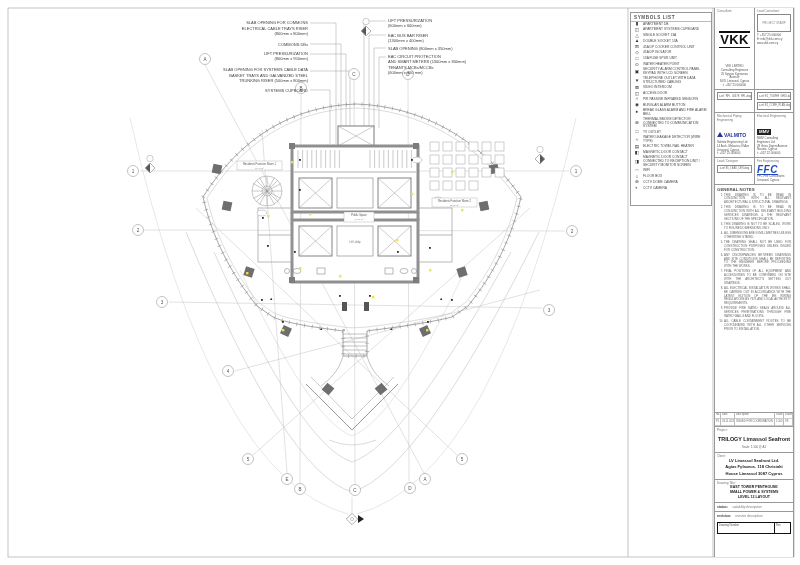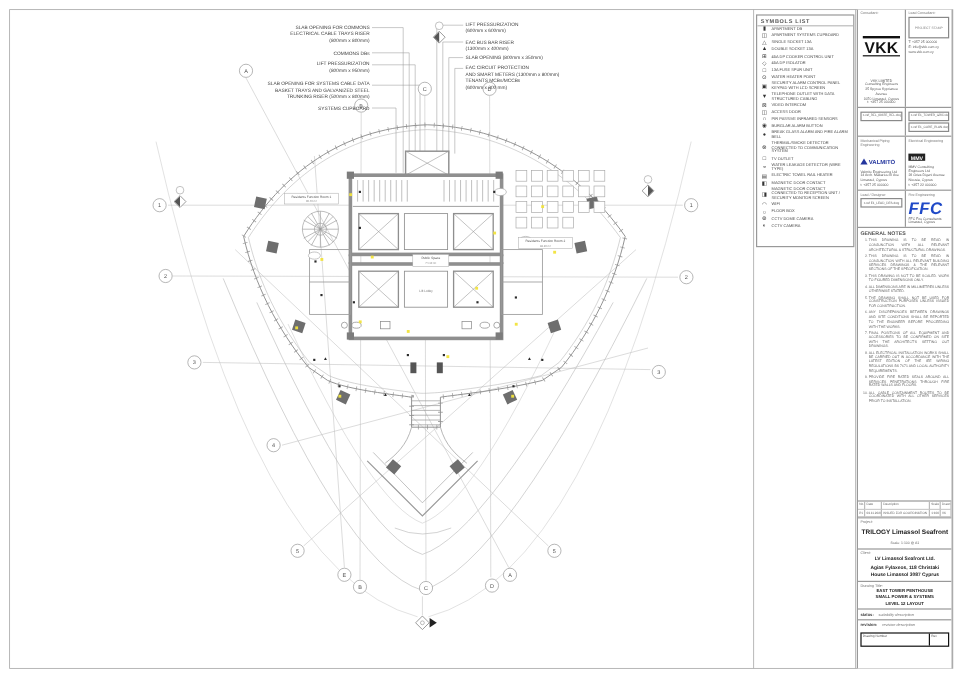--- a/index.html
+++ b/index.html
@@ -26,21 +26,21 @@
   .tiny{font-size:2.9px;line-height:1.3;color:#555;}
   .stampbox{border:0.5px solid #888;height:16px;display:flex;align-items:center;justify-content:center;
     font-size:2.8px;color:#888;margin:1px 0 2px 0;}
   .xrefbox{border:0.5px solid #8a8a8a;font-size:2.6px;color:#666;padding:1.5px 1px;margin:1.5px 0;
     text-align:center;white-space:nowrap;overflow:hidden;}
   .eng-logo-a{font-weight:bold;font-size:5px;color:#23359e;}
   .tri{display:inline-block;width:0;height:0;border-left:3px solid transparent;border-right:3px solid transparent;
     border-bottom:5px solid #23359e;margin-right:1px;}
   .eng-logo-b{display:inline-block;background:#222;color:#fff;font-weight:bold;font-size:4.4px;
     padding:0.5px 2px;}
-  .ffc-logo{font-style:italic;font-weight:bold;font-size:14px;color:#1f49c7;letter-spacing:0.5px;}
+  .ffc-logo{font-style:italic;font-weight:bold;font-size:10px;color:#1f49c7;letter-spacing:0.5px;text-decoration:underline;}
   .gn{border-bottom:0.5px solid #999;padding:1px 2px;height:228px;box-sizing:border-box;overflow:hidden;}
   .gn-title{font-size:4.4px;font-weight:bold;color:#555;margin:1px 0 2px 0;}
   .gn ol{margin:0;padding-left:7px;font-size:2.9px;line-height:1.3;color:#666;text-align:justify;}
   .gn li{margin-bottom:1.5px;}
   .rev-table{display:grid;grid-template-columns:6px 14px 1fr 9px 9px;font-size:2.6px;color:#666;
     border-bottom:0.5px solid #999;}
   .rev-table > div{border-right:0.4px solid #bbb;border-bottom:0.4px solid #ccc;padding:0.8px 1px;min-height:4px;overflow:hidden;}
   .sec{border-bottom:0.5px solid #999;padding:1px 2px;overflow:hidden;}
   .sec-label{font-size:3.1px;color:#777;}
   .proj-name{font-size:5.4px;font-weight:bold;color:#222;text-align:center;margin:4px 0 3px 0;}

